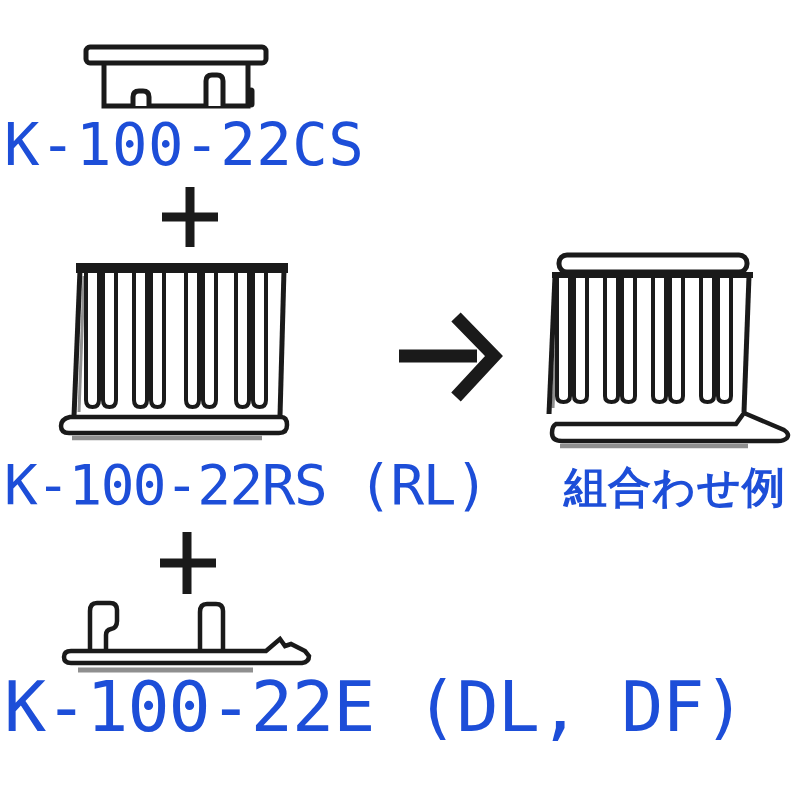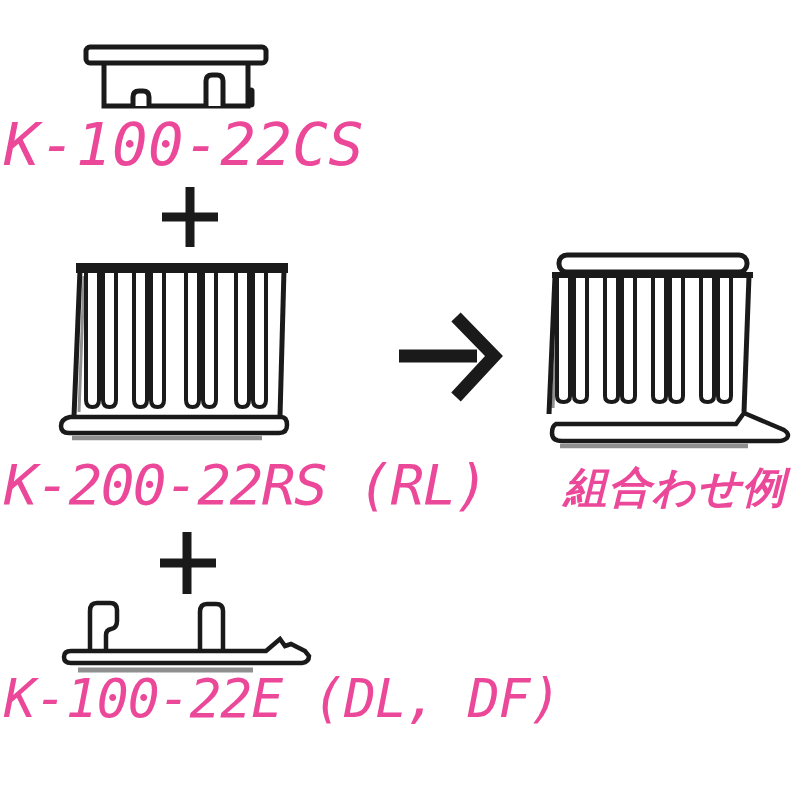--- a/index.html
+++ b/index.html
@@ -1,23 +1,23 @@
 <!DOCTYPE html>
 <html><head>
 <meta charset="utf-8">
 <style>
   html,body{margin:0;padding:0;background:#ffffff;}
   .canvas{position:relative;width:800px;height:800px;background:#ffffff;overflow:hidden;
           font-family:"DejaVu Sans","Liberation Sans",sans-serif;}
   .canvas svg{position:absolute;left:0;top:0;}
-  .part-label{position:absolute;color:#ec4899;white-space:nowrap;line-height:1;
-              font-family:"DejaVu Sans Mono","Liberation Mono",monospace;font-style:italic;}
+  .part-label{position:absolute;color:#1d4ed8;white-space:nowrap;line-height:1;
+              font-family:"DejaVu Sans Mono","Liberation Mono",monospace;}
   .label-cap   {left:4px;  top:115px; font-size:59px; letter-spacing:0.5px;}
   .label-duct  {left:4px;  top:457px; font-size:56px; letter-spacing:-1.5px;}
-  .label-end   {left:4px;  top:672px; font-size:53px; letter-spacing:-1px;}
+  .label-end   {left:4px;  top:672px; font-size:70px; letter-spacing:-1px;}
   .label-result{left:564px; top:466px; font-size:43px; font-weight:bold;
                 font-family:"DejaVu Sans","Liberation Sans",sans-serif; letter-spacing:1px;}
 </style>
 </head>
 <body>
 
 <div class="canvas">
 
   <svg width="800" height="800" viewBox="0 0 800 800">
 
@@ -104,17 +104,17 @@
         <path d="M670,277 V396 Q670,402 676.5,402 Q683,402 683,396 V277" fill="#ffffff" stroke-width="4"></path>
         <path d="M701,277 V396 Q701,402 707.5,402 Q714,402 714,396 V277" fill="#ffffff" stroke-width="4"></path>
         <path d="M718,277 V396 Q718,402 724.5,402 Q731,402 731,396 V277" fill="#ffffff" stroke-width="4"></path>
         <path d="M552,275 H753" stroke-width="6"></path>
         <rect x="559" y="255" width="188" height="17" rx="8" fill="#ffffff" stroke-width="5"></rect>
       </g>
     </g>
   </svg>
 
   <div class="part-label label-cap">K-100-22CS</div>
-  <div class="part-label label-duct">K-200-22RS (RL)</div>
+  <div class="part-label label-duct">K-100-22RS (RL)</div>
   <div class="part-label label-end">K-100-22E (DL, DF)</div>
   <div class="part-label label-result">組合わせ例</div>
 
 </div>
 
 </body></html>

